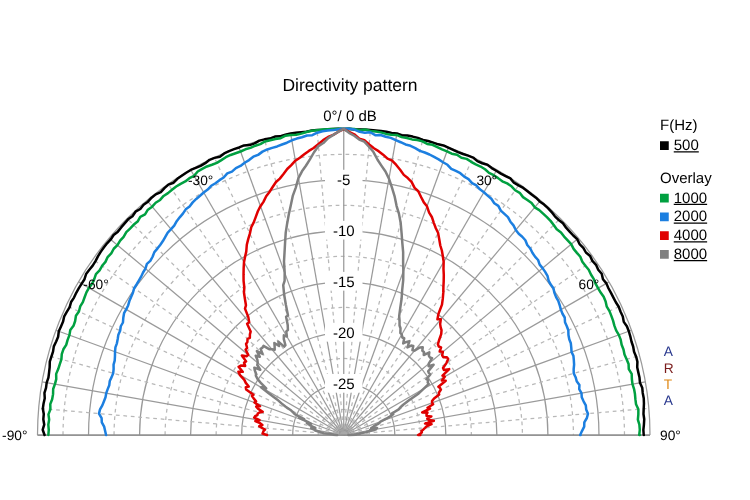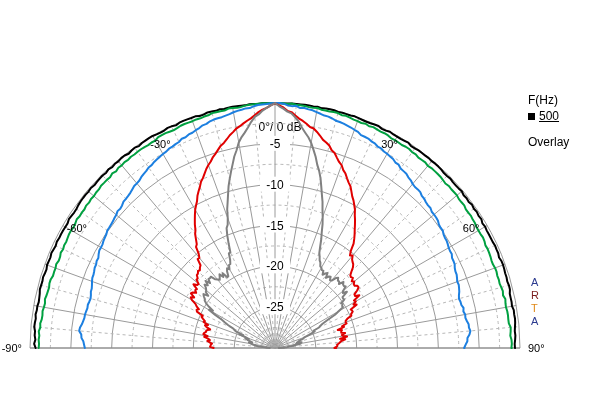--- a/index.html
+++ b/index.html
@@ -12,21 +12,21 @@
   #root{position:relative;width:600px;height:400px;}
 
   .chart-title{
     position:absolute;left:0;top:60px;width:560px;
     text-align:center;
     font-size:14px;color:#000;
   }
   .top-label{
     position:absolute;left:0;top:86px;width:560px;
     text-align:center;
-    font-size:12px;color:#000;margin-top:34px;
+    font-size:12px;color:#000;
   }
 
   svg.polar{position:absolute;left:0;top:0;}
 
   .ang-label{font-size:11px;fill:#000;font-family:"Liberation Sans",sans-serif;}
   .rad-label{font-size:12px;fill:#000;font-family:"Liberation Sans",sans-serif;}
 
   
   .legend{
     position:absolute;left:528px;top:94px;width:52px;
@@ -46,20 +46,21 @@
   .arta span{display:block;}
   .arta .a1,.arta .a2{color:#2b3a8f;}
   .arta .r{color:#7a1c1c;}
   .arta .t{color:#e08a18;}
 </style>
 </head>
 <body>
 
 <div id="root">
 
+  <div class="chart-title">Directivity pattern</div>
 
   <div class="top-label">0°/ 0 dB</div>
 
   <svg class="polar" id="polar-svg" width="600" height="400">
       <g>
         <path d="M 254.58 348.00 A 20.42 20.42 0 0 1 295.42 348.00" fill="none" stroke="#b8b8b8" stroke-width="1" stroke-dasharray="3,3"></path>
         <path d="M 234.17 348.00 A 40.83 40.83 0 0 1 315.83 348.00" fill="none" stroke="#9a9a9a" stroke-width="1" stroke-dasharray="none"></path>
         <path d="M 213.75 348.00 A 61.25 61.25 0 0 1 336.25 348.00" fill="none" stroke="#b8b8b8" stroke-width="1" stroke-dasharray="3,3"></path>
         <path d="M 193.33 348.00 A 81.67 81.67 0 0 1 356.67 348.00" fill="none" stroke="#9a9a9a" stroke-width="1" stroke-dasharray="none"></path>
         <path d="M 172.92 348.00 A 102.08 102.08 0 0 1 377.08 348.00" fill="none" stroke="#b8b8b8" stroke-width="1" stroke-dasharray="3,3"></path>
@@ -142,20 +143,38 @@
   <div class="legend">
     <div class="grp-title">F(Hz)</div>
     <div id="legend-primary">
         <div class="item">
           <span class="sw" style="background: rgb(0, 0, 0);"></span>
           <span>500</span>
         </div>
       </div>
     <div class="gap"></div>
     <div class="grp-title">Overlay</div>
+    <div id="legend-overlay">
+        <div class="item">
+          <span class="sw" style="background: rgb(0, 160, 64);"></span>
+          <span>1000</span>
+        </div>
+        <div class="item">
+          <span class="sw" style="background: rgb(28, 127, 224);"></span>
+          <span>2000</span>
+        </div>
+        <div class="item">
+          <span class="sw" style="background: rgb(224, 0, 0);"></span>
+          <span>4000</span>
+        </div>
+        <div class="item">
+          <span class="sw" style="background: rgb(128, 128, 128);"></span>
+          <span>8000</span>
+        </div>
+      </div>
   </div>
 
   <div class="arta">
     <span class="a1">A</span>
     <span class="r">R</span>
     <span class="t">T</span>
     <span class="a2">A</span>
   </div>
 
 </div>

